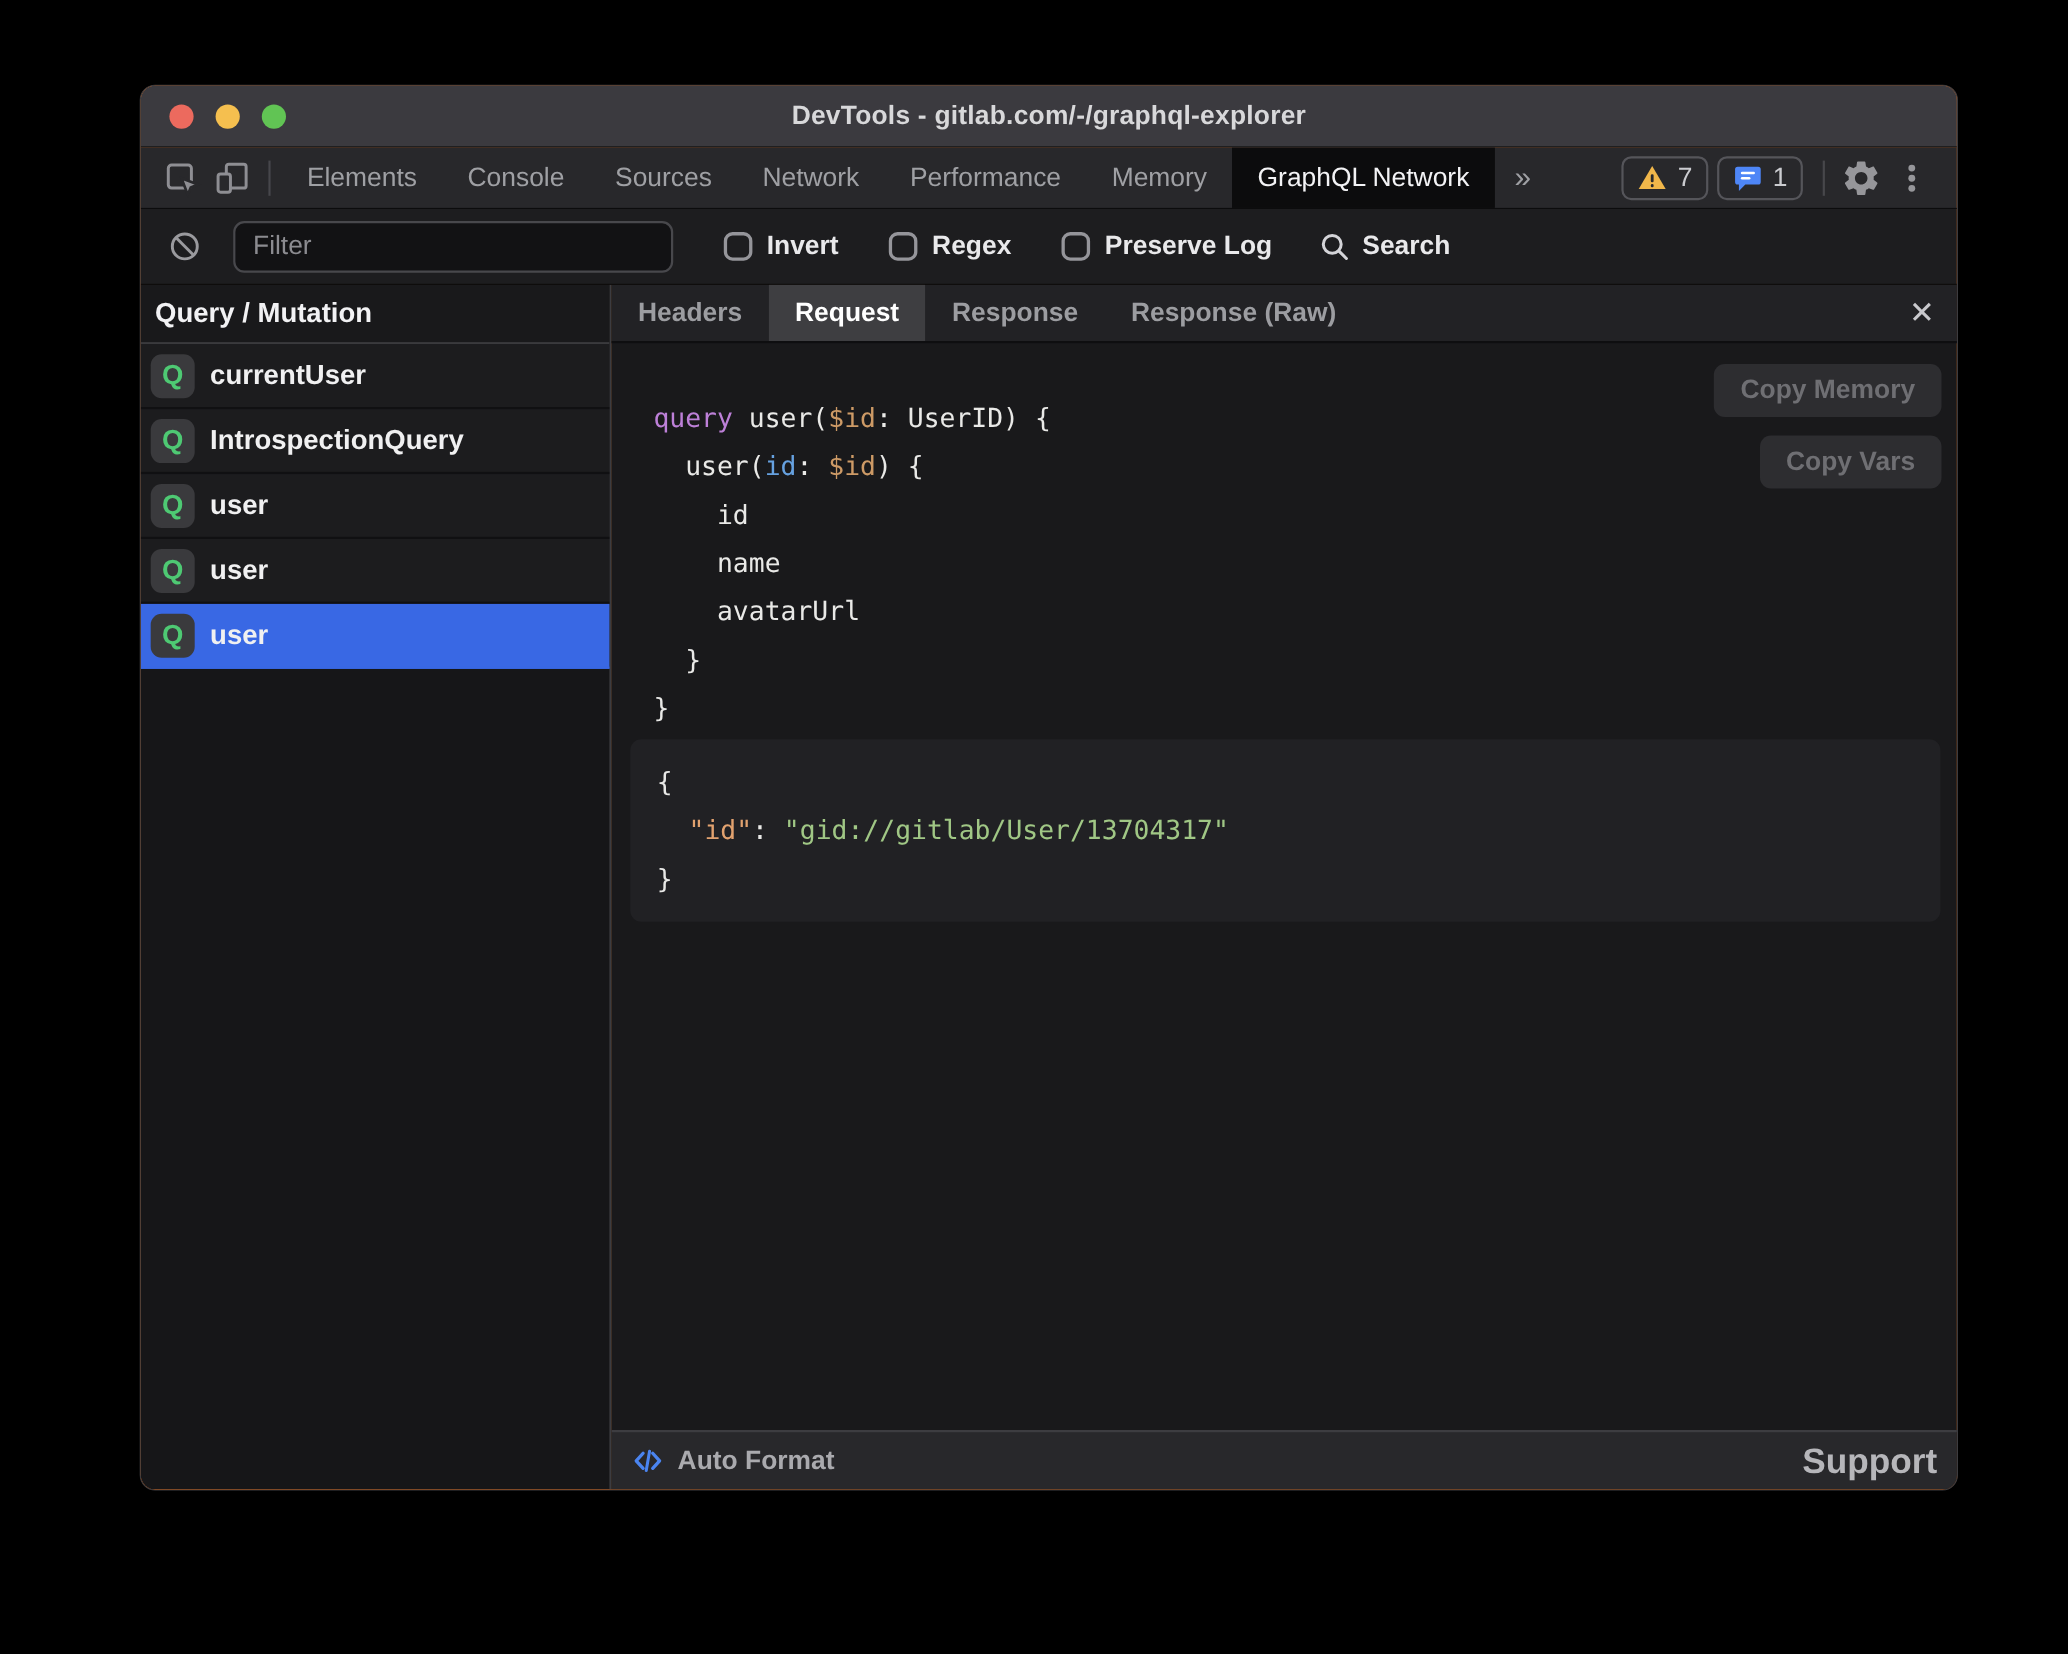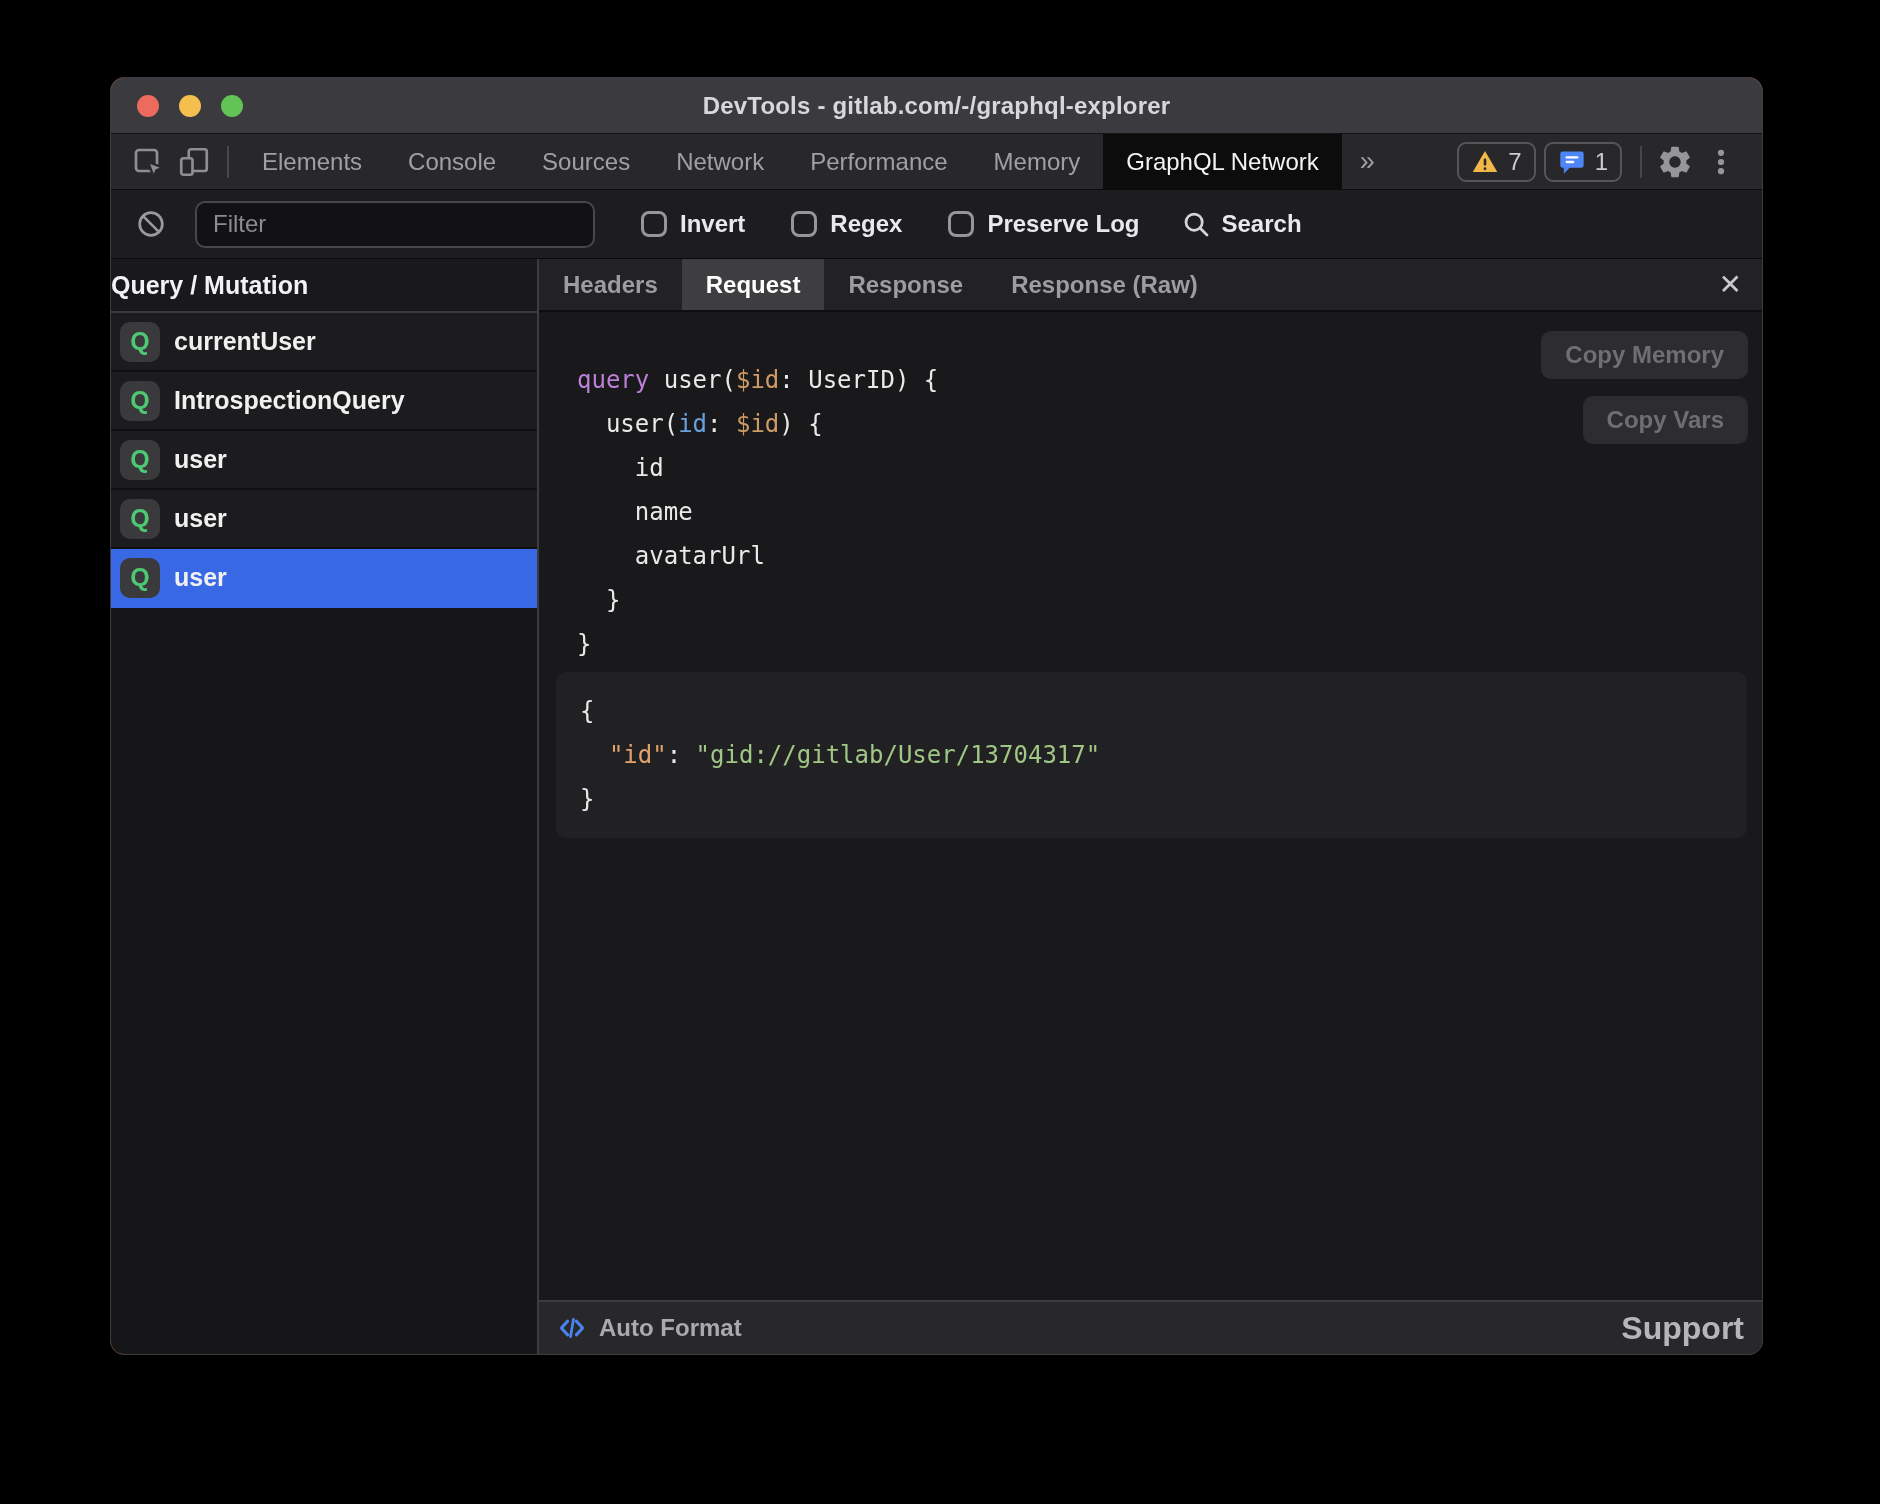--- a/index.html
+++ b/index.html
@@ -1,20 +1,20 @@
 <!DOCTYPE html>
 <html style="--accent_selected: #3968e4; --accent_query: #4ec973; --accent_warning: #f1b74a; --accent_message: #4e86f7; --accent_blue_icon: #4a84f0; --syn_keyword: #bd80d8; --syn_variable: #cd9a66; --syn_field: #66a1e0; --syn_json_key: #e2a26f; --syn_string: #a0c785;"><head>
 <meta charset="utf-8">
 <style>
   * { margin:0; padding:0; box-sizing:border-box; }
   html,body { width:1880px; height:1504px; background:#000; overflow:hidden;
               font-family:"Liberation Sans", sans-serif; }
 
   .window {
-    position:absolute; left:110px; top:77px; width:1653px; height:1278px;
+    position:absolute; left:127px; top:77px; width:1653px; height:1278px;
     background:#f97316; border-radius:14px; overflow:hidden;
     border:1px solid #3c3c40; display:flex; flex-direction:column;
   }
 
   
   .titlebar { height:56px; background:#3b3a3f; position:relative; flex:none;
               display:flex; align-items:center; justify-content:center;
               border-bottom:1px solid #141415; }
   .lights { position:absolute; left:26px; top:0; height:100%; display:flex; align-items:center; gap:20px; }
   .light { width:22px; height:22px; border-radius:50%; }
@@ -48,21 +48,21 @@
   .chk-group { display:flex; align-items:center; gap:13px; margin-left:46px; cursor:pointer; }
   .checkbox { width:26px; height:26px; border:3px solid #95959a; border-radius:8px; flex:none; }
   .chk-label { font-size:24px; font-weight:bold; color:#e9e9eb; white-space:nowrap; }
   .search-group { display:flex; align-items:center; gap:10px; margin-left:42px; cursor:pointer;justify-content:flex-end; }
 
   
   .main { flex:1; display:flex; min-height:0; }
 
   .sidebar { width:428px; flex:none; background:#161618; border-right:2px solid #3c3c40;
              display:flex; flex-direction:column; }
-  .sidebar-header { height:54px; flex:none; display:flex; align-items:center; 
+  .sidebar-header { height:54px; flex:none; display:flex; align-items:center; padding-left:13px;
                     font-size:25px; font-weight:bold; color:#f2f2f4;
                     border-bottom:2px solid #3a3a3d; background:#19191b; }
   .row { height:59px; flex:none; display:flex; align-items:center; padding-left:9px;
          background:#1c1c1e; border-bottom:2px solid #101012; cursor:pointer; }
   .row.selected { background:var(--accent_selected); border-bottom-color:var(--accent_selected); }
   .qbadge { width:40px; height:40px; border-radius:10px; background:#3a3a3d; flex:none;
             display:flex; align-items:center; justify-content:center;
             font-size:25px; font-weight:bold; color:var(--accent_query); }
   .row-label { margin-left:14px; font-size:25px; font-weight:bold; color:#f0f0f1; }
 

